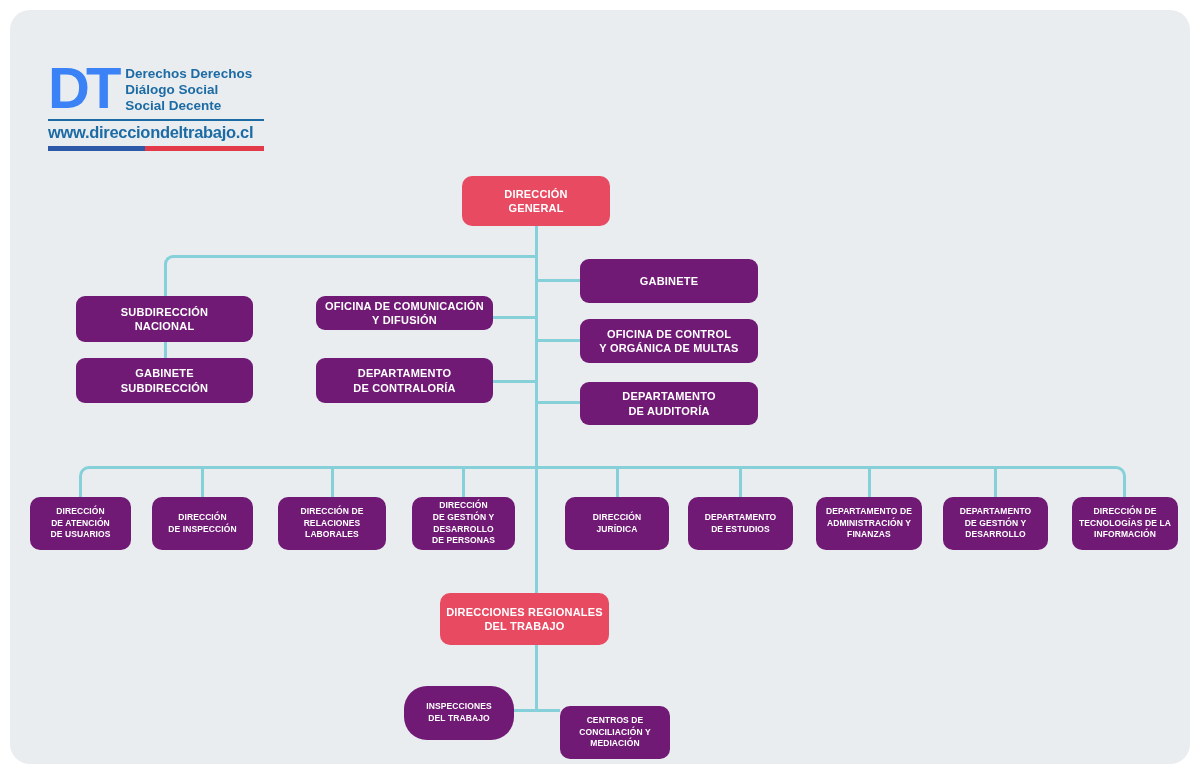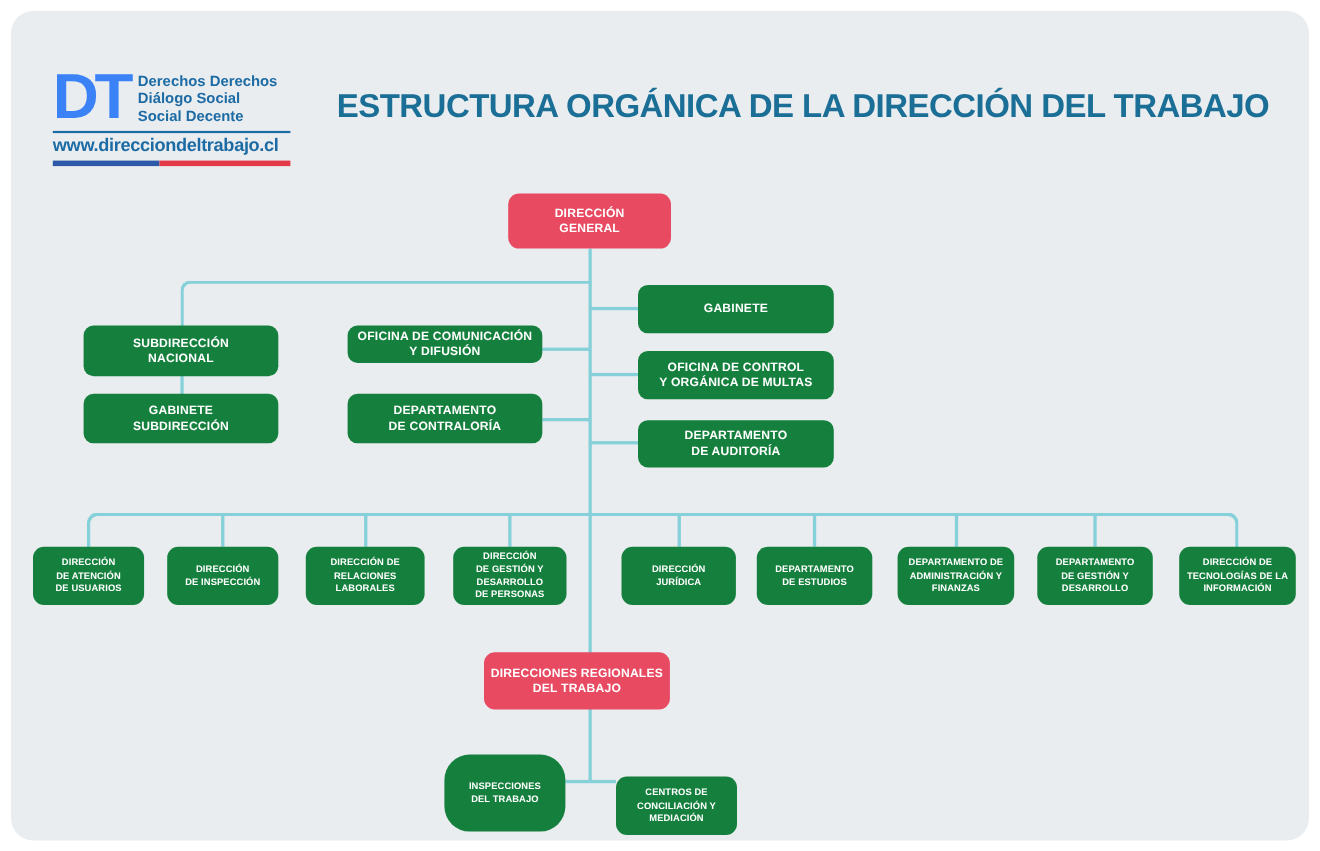--- a/index.html
+++ b/index.html
@@ -45,21 +45,21 @@
       border-top-left-radius:10px; border-top-right-radius:10px; }
   .row-stub { top:467px; width:3px; height:30px; }
   #ln-s2 { left:201px; } #ln-s3 { left:331px; } #ln-s4 { left:462px; }
   #ln-s5 { left:616px; } #ln-s6 { left:739px; } #ln-s7 { left:868px; }
   #ln-s8 { left:994px; }
   
   #ln-bottom-h { left:514px; top:709px; width:46px; height:3px; }
 
   
   .node { position:absolute; z-index:2; display:flex; align-items:center; justify-content:center;
-    text-align:center; color:#ffffff; font-weight:bold; background:#15803d; border-radius:9px;
+    text-align:center; color:#ffffff; font-weight:bold; background:#701a75; border-radius:9px;
     white-space:pre-line; font-size:11px; line-height:1.3; letter-spacing:0.2px; }
   .node.red { background:#e84a62; border-radius:10px; }
   .node.small { font-size:8.5px; line-height:1.4; border-radius:10px; letter-spacing:0.1px; }
 
   #n-dg   { left:462px; top:176px; width:148px; height:50px; }
   #n-gab  { left:580px; top:259px; width:178px; height:44px; }
   #n-ctrl { left:580px; top:319px; width:178px; height:44px; }
   #n-aud  { left:580px; top:382px; width:178px; height:43px; }
   #n-subd { left:76px;  top:296px; width:177px; height:46px; }
   #n-gsub { left:76px;  top:358px; width:177px; height:45px; }
@@ -70,21 +70,21 @@
   #n-r2 { left:152px;  top:497px; width:101px; height:53px; }
   #n-r3 { left:278px;  top:497px; width:108px; height:53px; }
   #n-r4 { left:412px;  top:497px; width:103px; height:53px; }
   #n-r5 { left:565px;  top:497px; width:104px; height:53px; }
   #n-r6 { left:688px;  top:497px; width:105px; height:53px; }
   #n-r7 { left:816px;  top:497px; width:106px; height:53px; }
   #n-r8 { left:943px;  top:497px; width:105px; height:53px; }
   #n-r9 { left:1072px; top:497px; width:106px; height:53px; }
 
   #n-reg  { left:440px; top:593px; width:169px; height:52px; }
-  #n-insp { left:404px; top:686px; width:110px; height:70px;border-radius:23px; }
+  #n-insp { left:404px; top:686px; width:110px; height:54px;border-radius:23px; }
   #n-cent { left:560px; top:686px; width:110px; height:53px;margin-top:20px; }
 </style>
 </head>
 <body>
 
 <div id="canvas">
   <div id="panel"></div>
 
   <div id="logo">
     <div class="logo-row">
@@ -96,21 +96,20 @@
       </div>
     </div>
     <div class="logo-divider"></div>
     <div class="logo-url">www.direcciondeltrabajo.cl</div>
     <div class="logo-flagbar">
       <div class="blue"></div>
       <div class="red"></div>
     </div>
   </div>
 
-  <div id="main-title">ESTRUCTURA ORGÁNICA DE LA DIRECCIÓN DEL TRABAJO</div>
 
   <div class="line" id="ln-trunk"></div>
   <div class="corner" id="ln-left-branch"></div>
   <div class="line" id="ln-subd-gab"></div>
   <div class="line" id="ln-comu"></div>
   <div class="line" id="ln-contr"></div>
   <div class="line" id="ln-gabinete"></div>
   <div class="line" id="ln-control"></div>
   <div class="line" id="ln-audit"></div>
   <div class="corner" id="ln-bus"></div>

